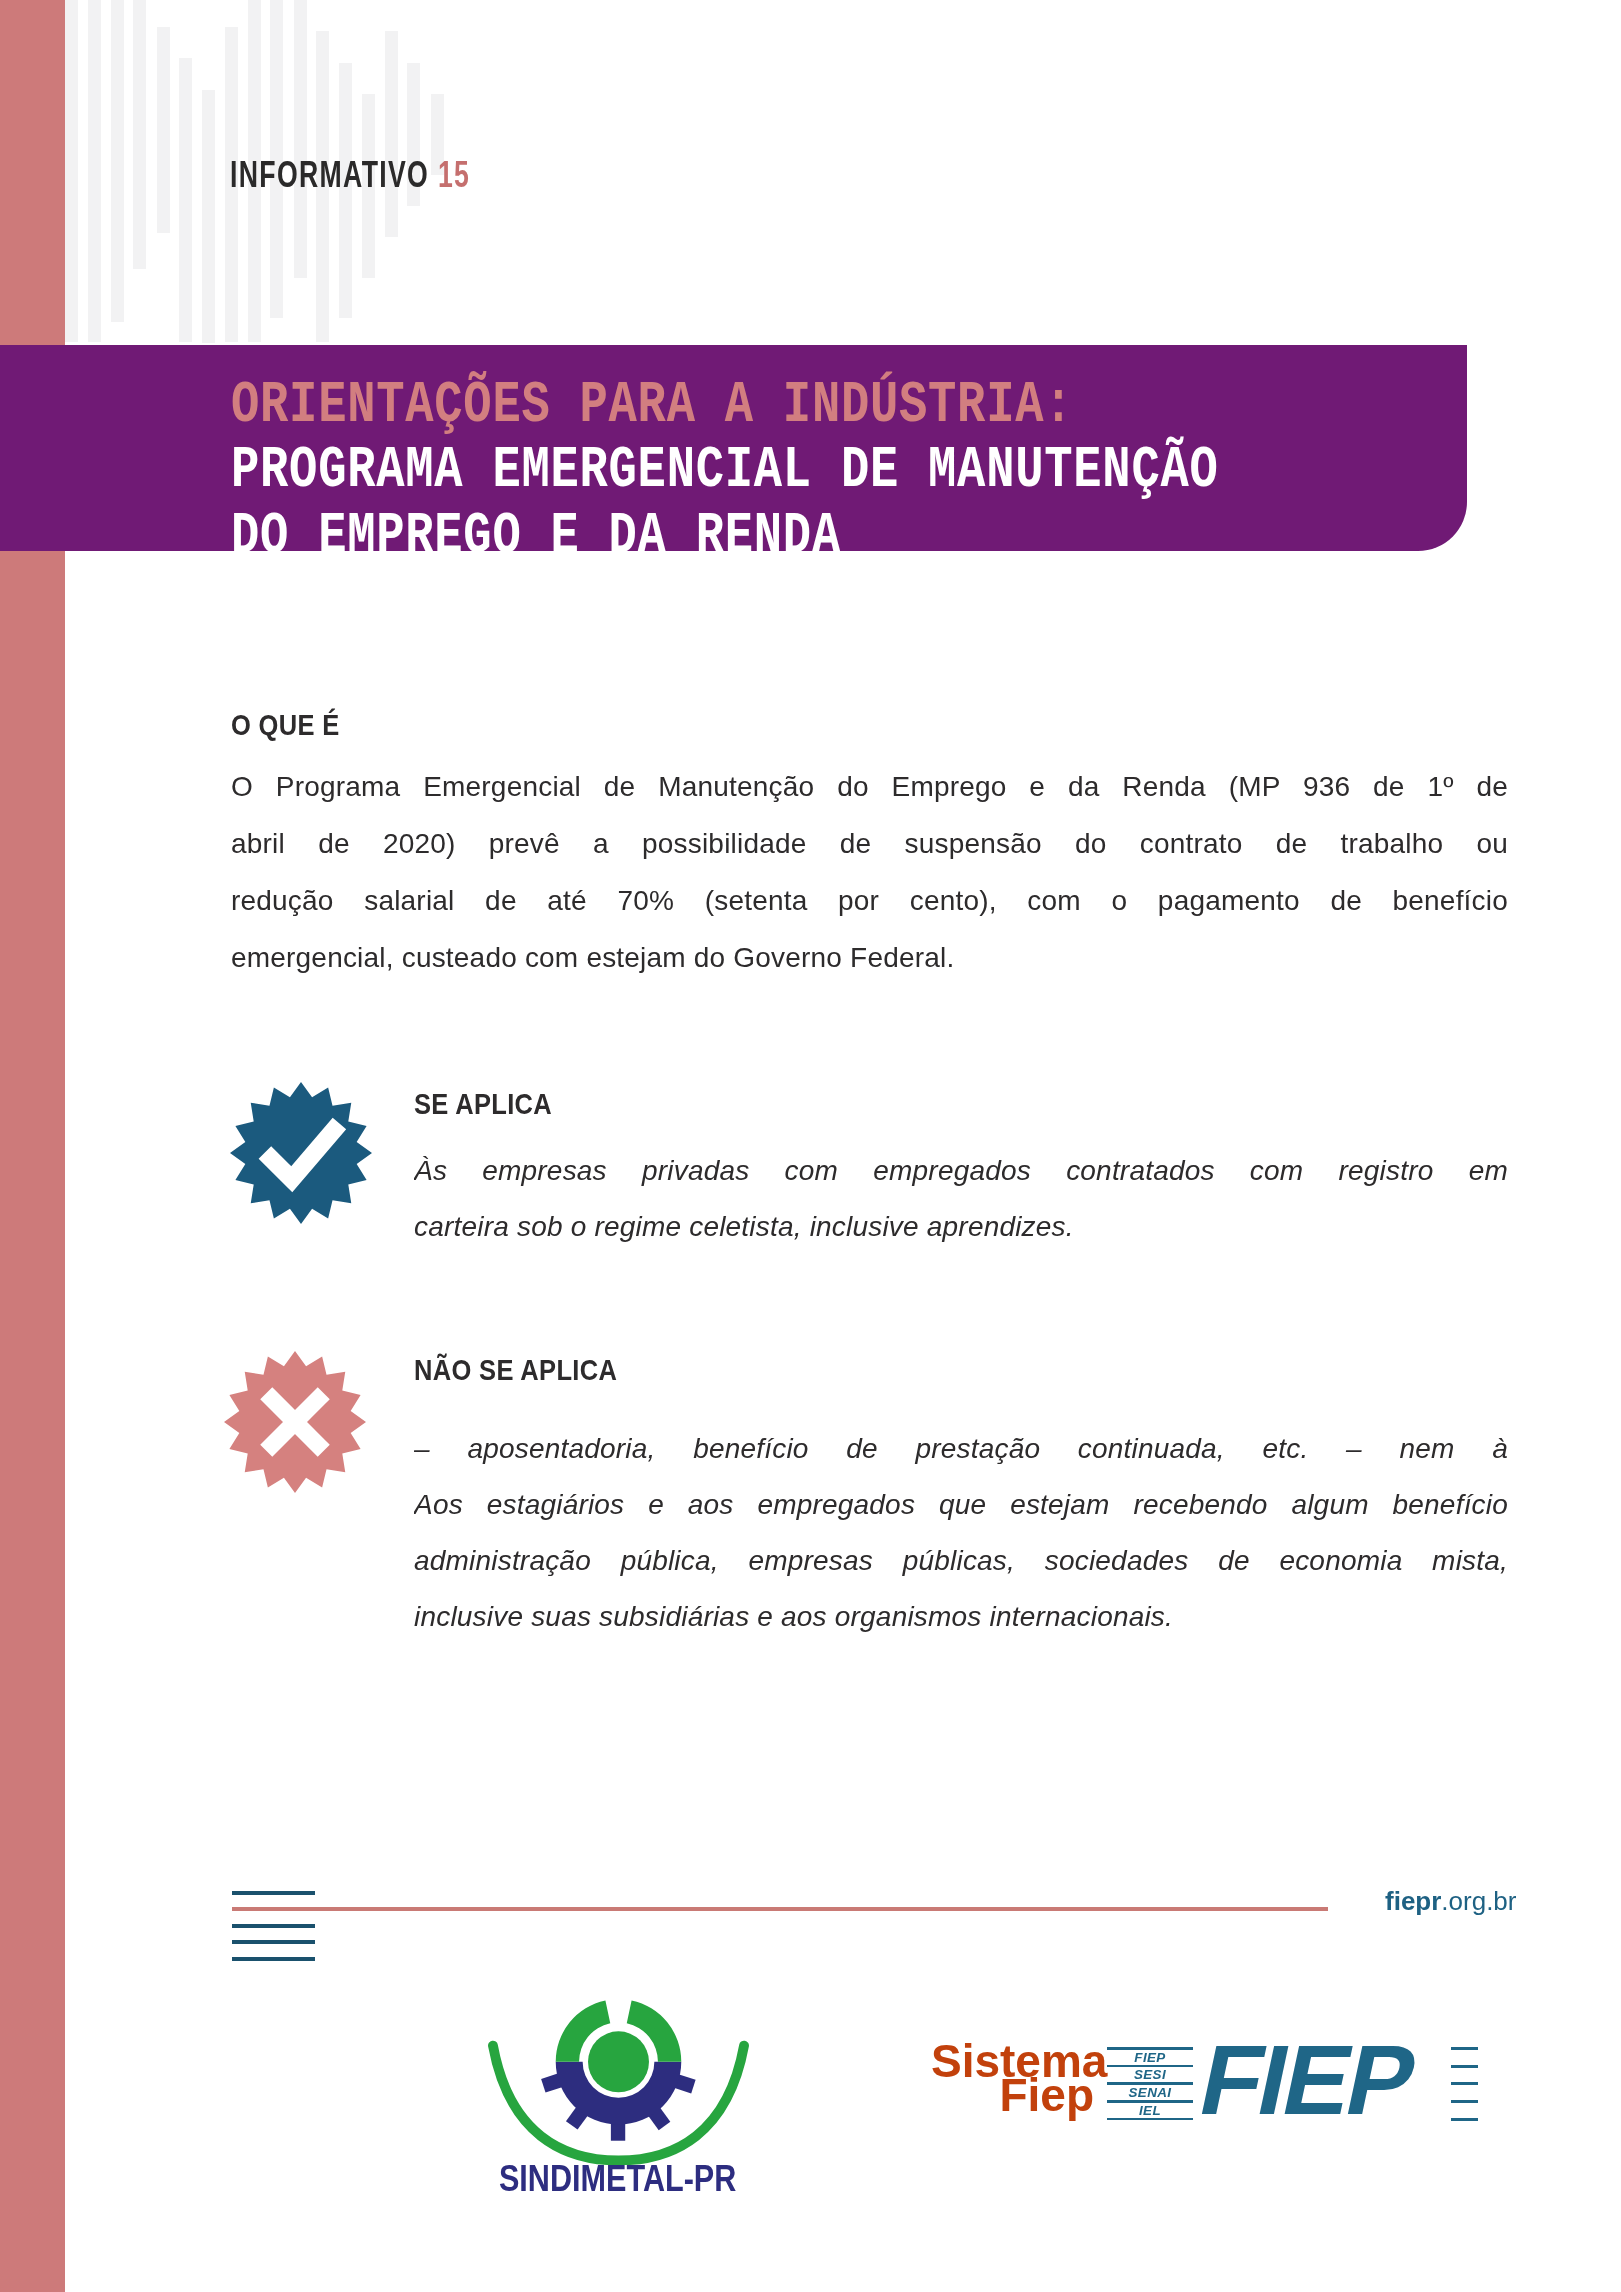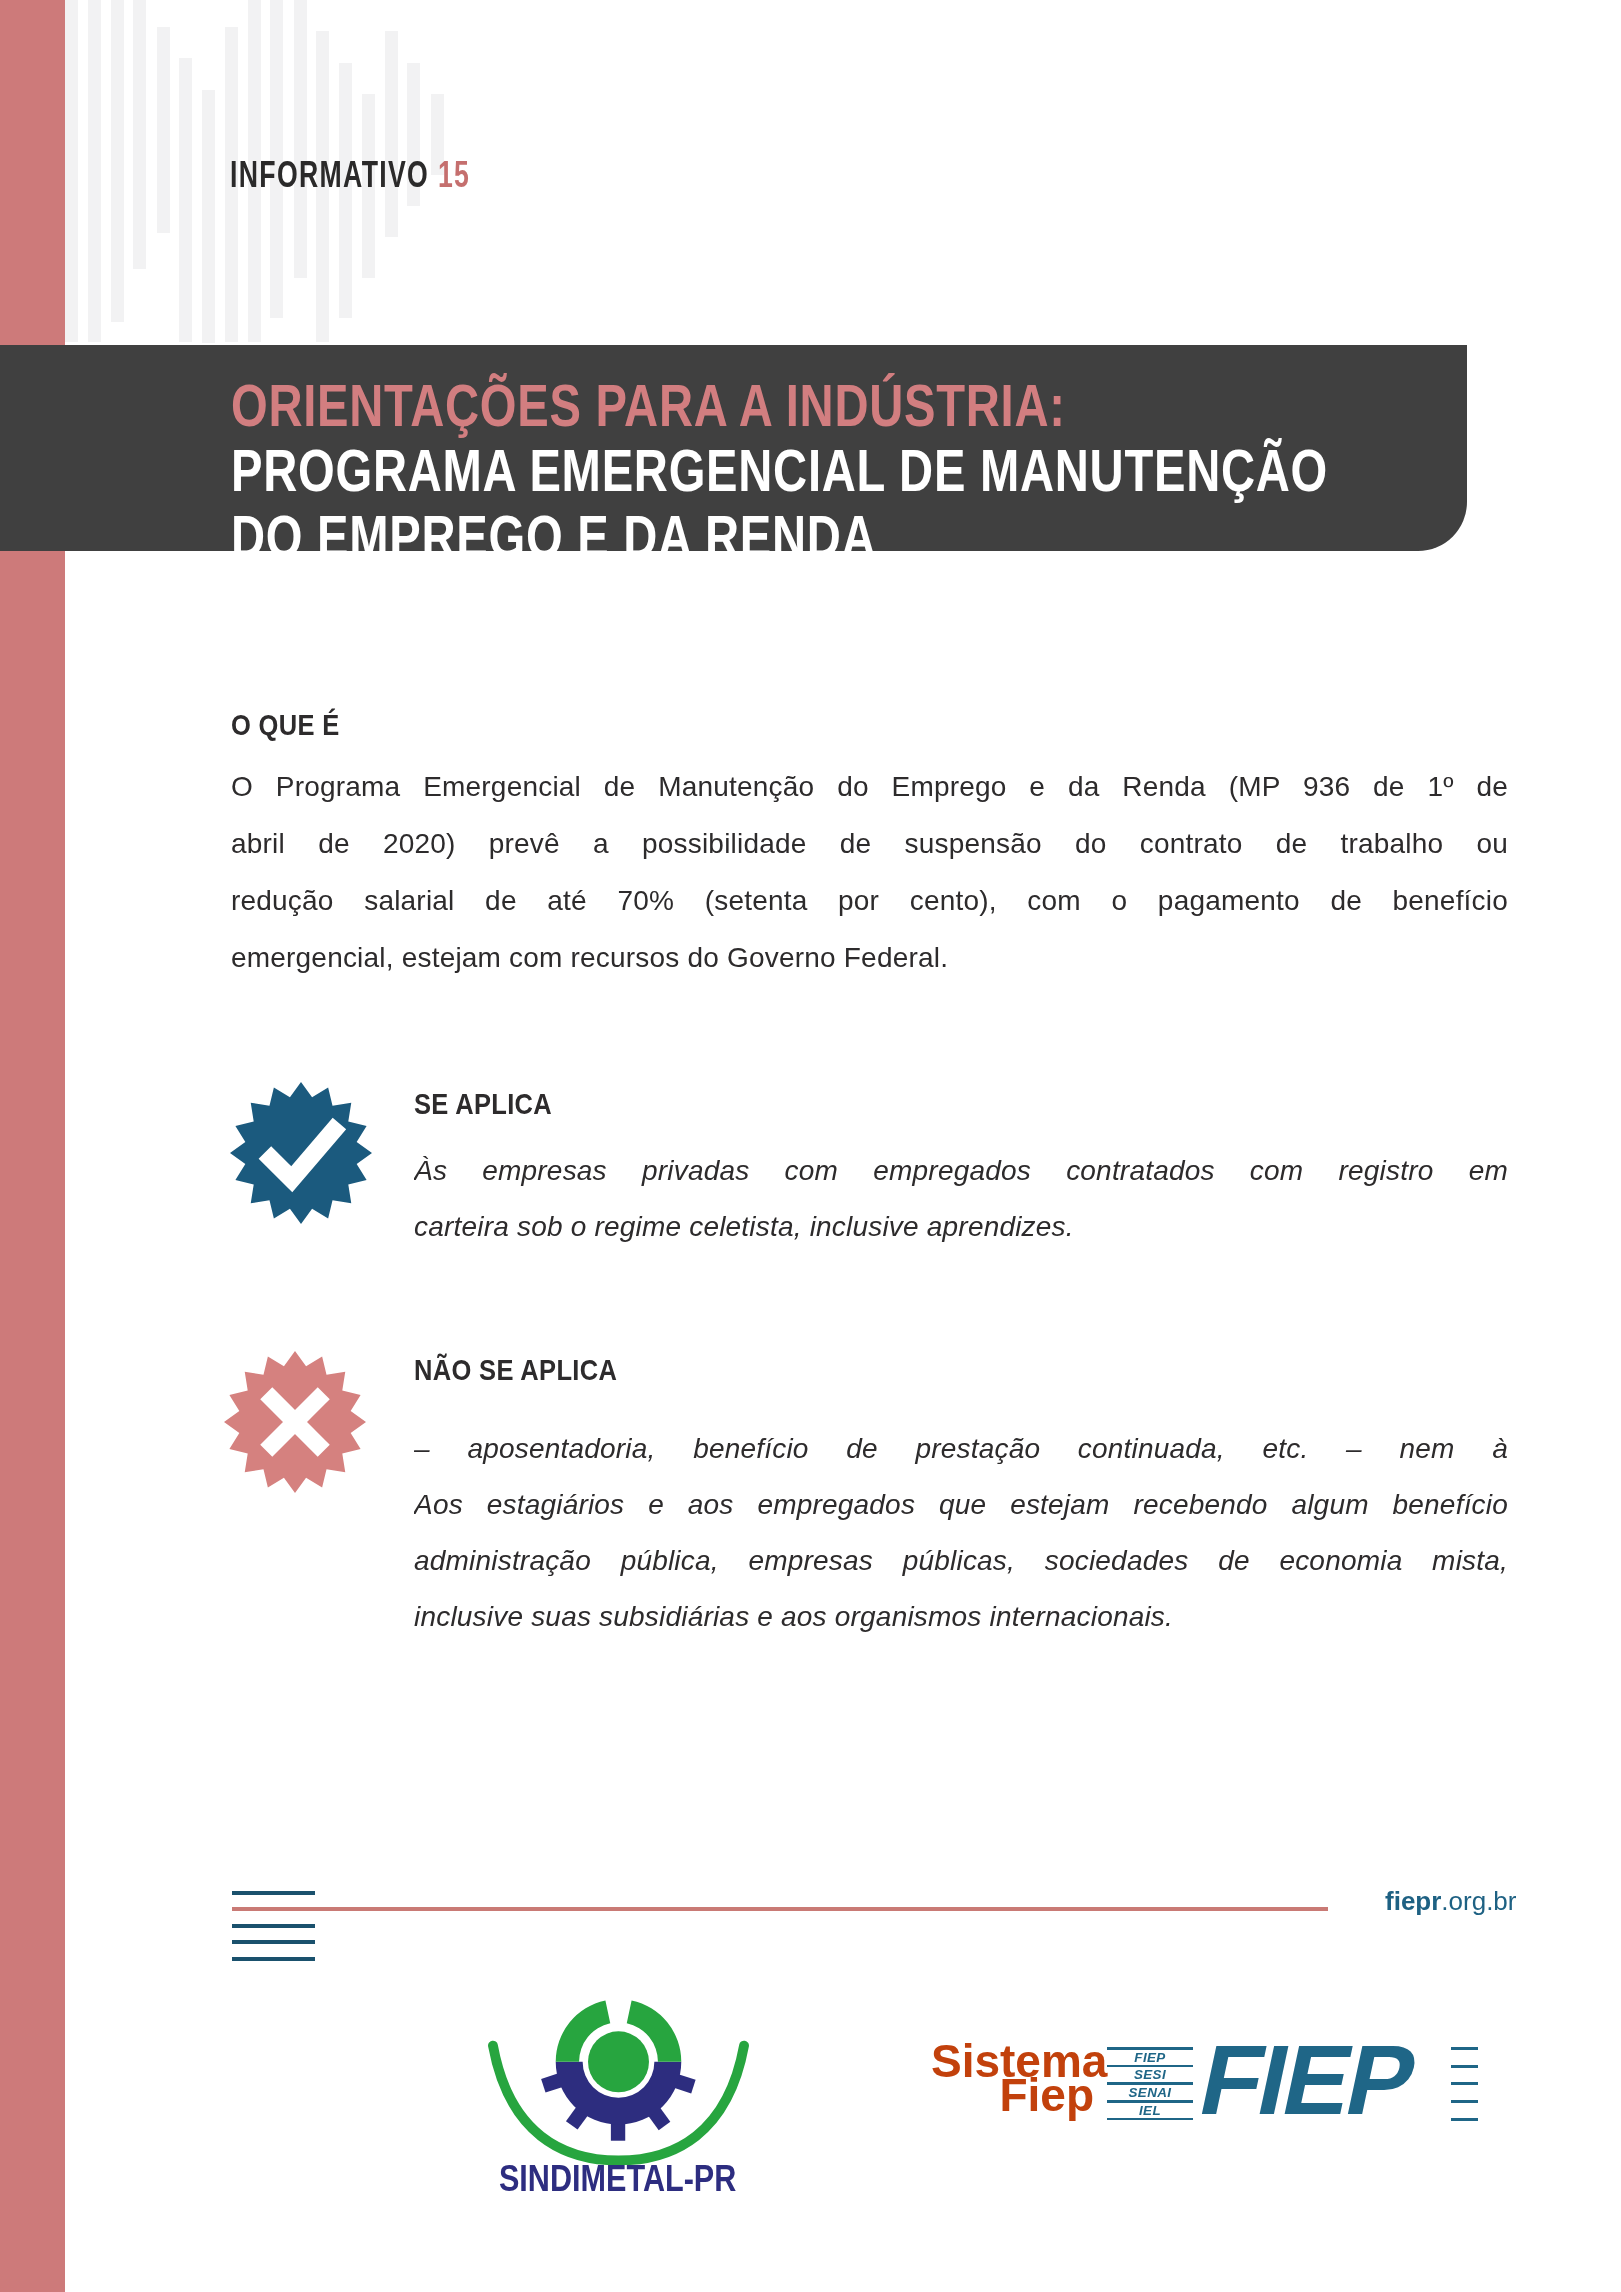--- a/index.html
+++ b/index.html
@@ -10,22 +10,22 @@
   
   .stripes{position:absolute;left:0;top:0;width:466px;height:358px;}
   .stripe{position:absolute;width:12.5px;background:#f2f2f3;}
   
   .informativo{position:absolute;left:230px;top:154px;white-space:nowrap;}
   .informativo .cond{display:inline-block;transform:scaleX(0.74);transform-origin:left center;
         font-size:36px;font-weight:bold;letter-spacing:1.8px;white-space:nowrap;}
   .inf-label{color:#2b2a2a;}
   .inf-num{color:#c56f6e;}
   
-  .titlebox{position:absolute;left:0;top:345px;width:1467px;height:206px;background:#404040;
-        border-radius:0 0 49px 0;}
+  .titlebox{position:absolute;left:0;top:345px;width:1467px;height:206px;background:#701a75;
+        border-radius:0 0 49px 0;font-family:Liberation Mono, monospace;}
   .tl{position:absolute;left:231px;height:66px;white-space:nowrap;}
   .tl span{display:inline-block;transform:scaleX(0.80);transform-origin:left center;
         font-size:59px;font-weight:bold;letter-spacing:0.9px;line-height:66px;white-space:nowrap;}
   .t1{top:28px;}  .t1 span{color:#d27e80;}
   .t2{top:93px;} .t2 span{color:#ffffff;}
   .t3{top:159px;} .t3 span{color:#ffffff;}
   
   .sec-h{position:absolute;white-space:nowrap;color:#2d2b2c;}
   .sec-h span{display:inline-block;transform:scaleX(0.85);transform-origin:left center;
         font-size:30px;font-weight:bold;letter-spacing:0.4px;white-space:nowrap;}
@@ -96,21 +96,21 @@
     <div class="tl t1"><span>ORIENTAÇÕES PARA A INDÚSTRIA:</span></div>
     <div class="tl t2"><span>PROGRAMA EMERGENCIAL DE MANUTENÇÃO</span></div>
     <div class="tl t3"><span>DO EMPREGO E DA RENDA</span></div>
   </div>
 
   <div class="sec-h" style="left:231px;top:708px;"><span>O QUE É</span></div>
   <div class="para p-main" style="top:758px;">
       <div class="jline">O Programa Emergencial de Manutenção do Emprego e da Renda (MP 936 de 1º de</div>
       <div class="jline">abril de 2020) prevê a possibilidade de suspensão do contrato de trabalho ou</div>
       <div class="jline">redução salarial de até 70% (setenta por cento), com o pagamento de benefício</div>
-      <div class="jline last">emergencial, estejam com recursos do Governo Federal.</div>
+      <div class="jline last">emergencial, custeado com estejam do Governo Federal.</div>
     </div>
 
   <svg class="badge" style="left:230px;top:1082px;" width="142" height="142" viewBox="0 0 100 100">
     <polygon fill="#1b5a7e" points="100,50 89.2,57.8 96.2,69.1 83.3,72.2 85.4,85.4 72.2,83.3 69.1,96.2 57.8,89.2 50,100 42.2,89.2 30.9,96.2 27.8,83.3 14.6,85.4 16.7,72.2 3.8,69.1 10.8,57.8 0,50 10.8,42.2 3.8,30.9 16.7,27.8 14.6,14.6 27.8,16.7 30.9,3.8 42.2,10.8 50,0 57.8,10.8 69.1,3.8 72.2,16.7 85.4,14.6 83.3,27.8 96.2,30.9 89.2,42.2"></polygon>
     <path d="M 29 54 L 43.5 68.5 L 73 34" fill="none" stroke="#ffffff" stroke-width="12.5" stroke-linecap="square"></path>
   </svg>
   <div class="sec-h" style="left:414px;top:1087px;"><span>SE APLICA</span></div>
   <div class="para p-badge" style="top:1143px;">
       <div class="jline">Às empresas privadas com empregados contratados com registro em</div>
       <div class="jline last">carteira sob o regime celetista, inclusive aprendizes.</div>

